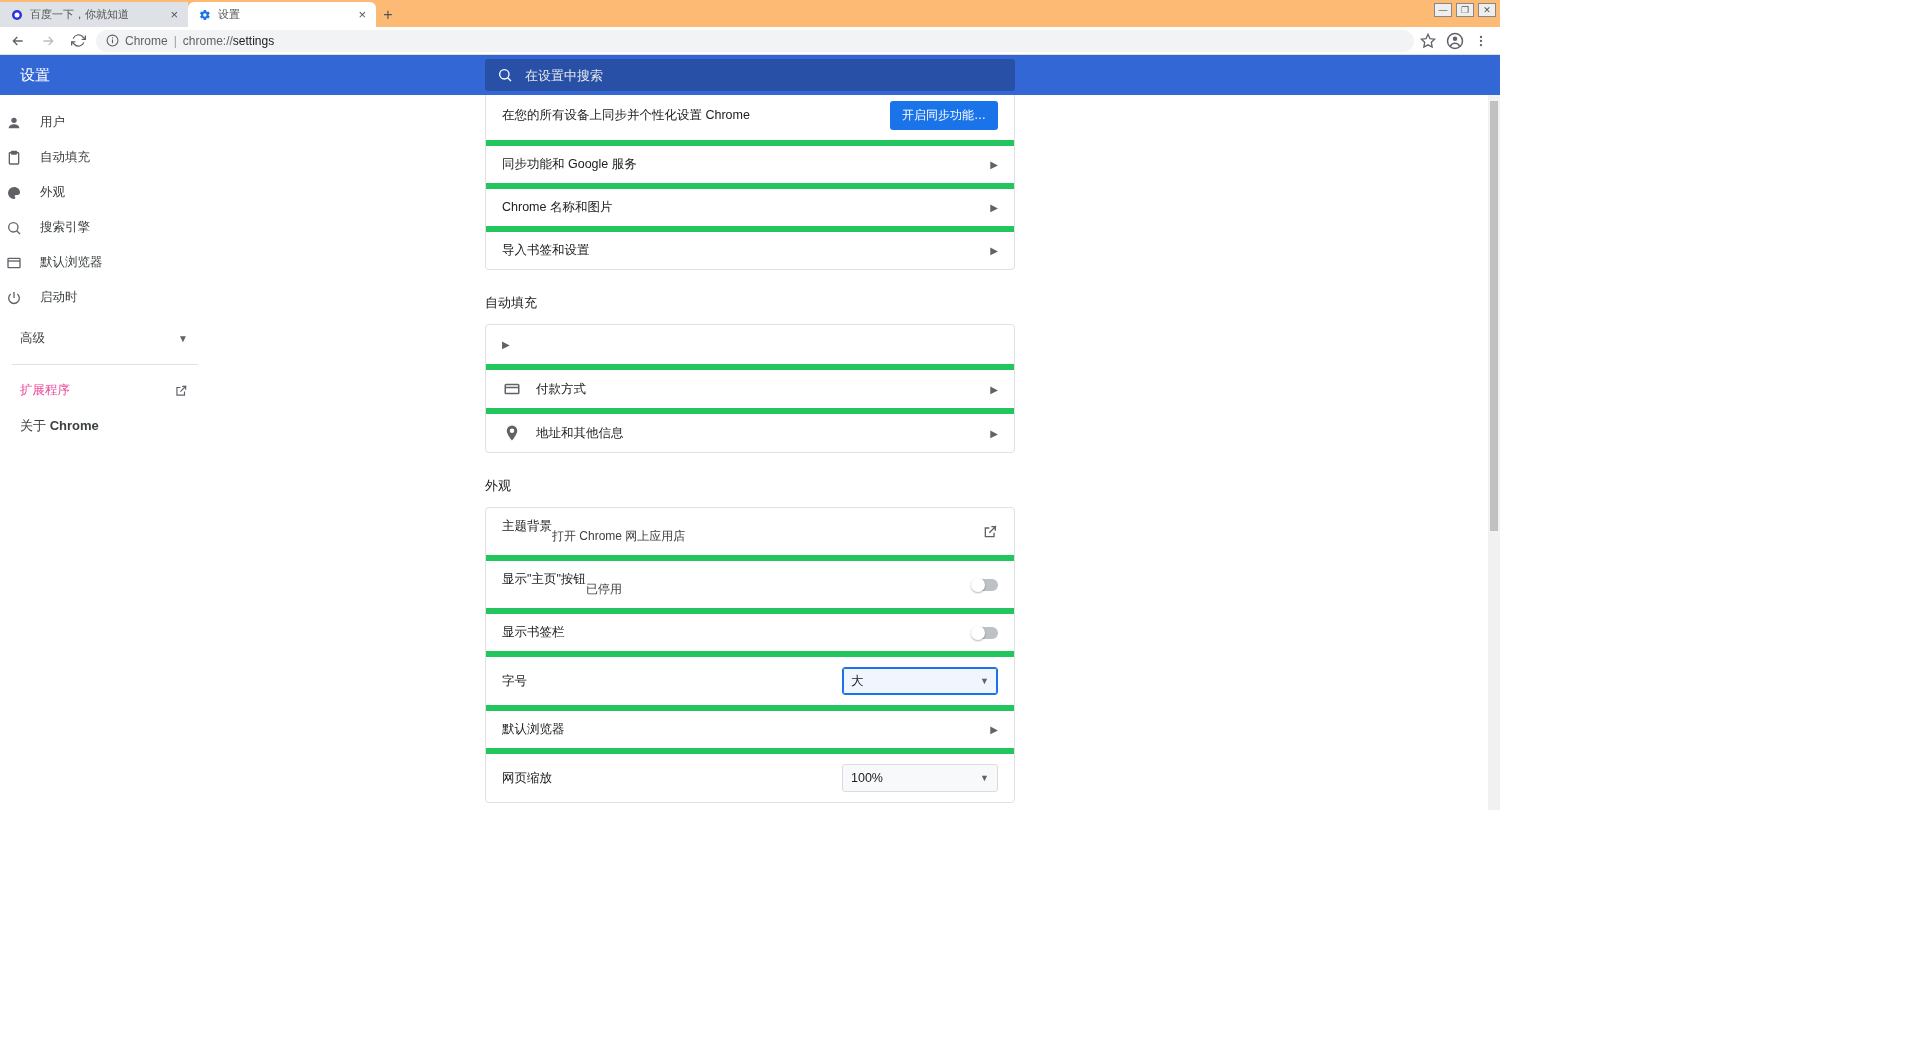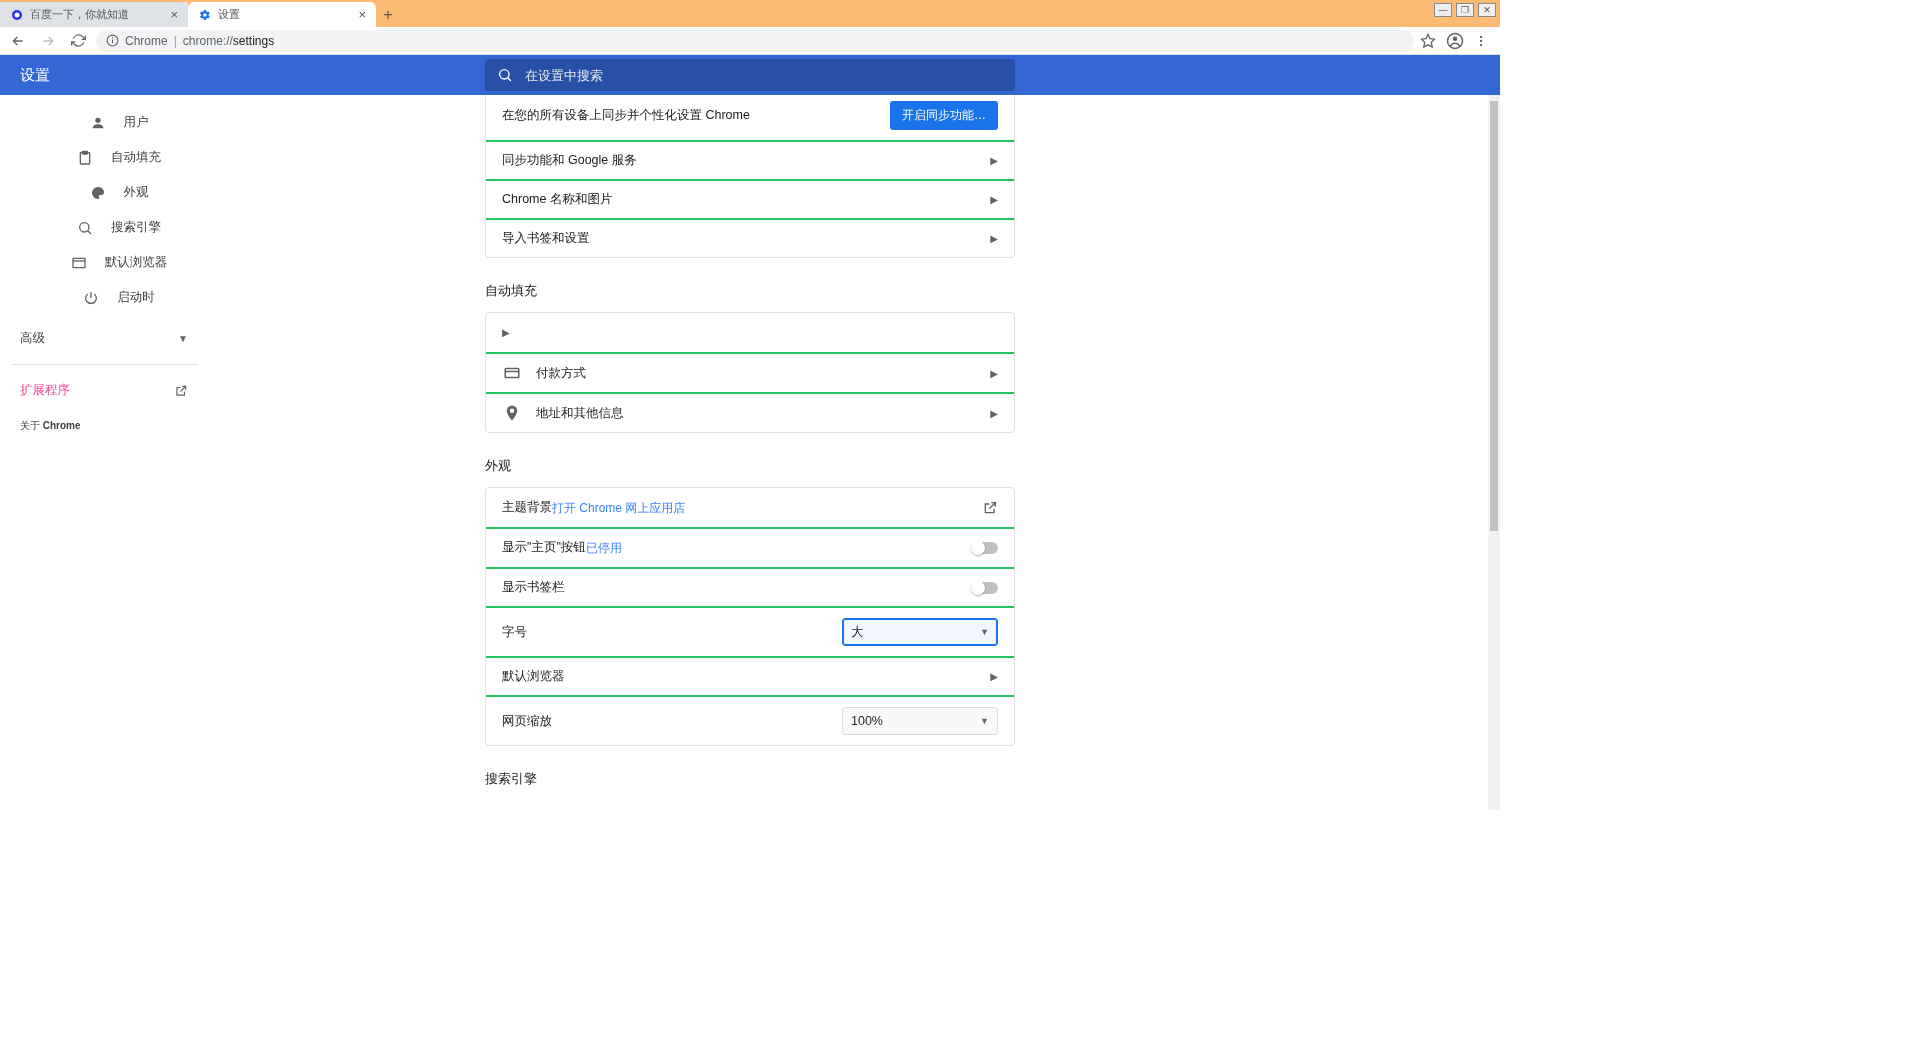--- a/index.html
+++ b/index.html
@@ -28,39 +28,39 @@
 
 .toolbar { height:40px; background:#3367d6; display:flex; align-items:center; color:#fff; }
 .toolbar .title { font-size:15px; padding-left:20px; width:485px; }
 .toolbar .search { width:530px; height:32px; background:#2850a7; border-radius:3px; display:flex; align-items:center; padding:0 12px; gap:12px; }
 .toolbar .search input { background:transparent; border:none; outline:none; color:#fff; font-size:13px; flex:1; }
 .toolbar .search input::placeholder { color:#e8eaed; }
 
 
 .main { display:flex; height:calc(810px - 27px - 28px - 40px); position:relative; }
 .sidebar { width:210px; padding-top:10px; }
-.side-item { height:35px; display:flex; align-items:center; padding-left:28px; gap:18px; font-size:12.5px; color:#3c4043; cursor:pointer;justify-content:center; }
+.side-item { height:35px; display:flex; align-items:center; padding-left:6px; gap:18px; font-size:12.5px; color:#3c4043; cursor:pointer; }
 .side-item .ic { width:16px; color:#5f6368; display:flex; justify-content:center; }
 .side-adv { height:35px; display:flex; align-items:center; justify-content:space-between; padding:0 22px 0 20px; font-size:12.5px; color:#3c4043; margin-top:6px; }
 .side-divider { height:1px; background:#e0e0e0; margin:8px 12px; }
 .side-ext { height:35px; display:flex; align-items:center; justify-content:space-between; padding:0 22px 0 20px; font-size:12.5px; color:#ec4899; }
-.side-about { height:35px; display:flex; align-items:center; padding-left:20px; font-size:10px; color:#3c4043; }
+.side-about { height:35px; display:flex; align-items:center; padding-left:20px; font-size:13px; color:#3c4043; }
 .side-about b { font-weight:600; }
 
 .content-scroll { flex:1; overflow-y:auto; background:#fff; position:relative; }
 .content { width:530px; margin-left:275px; padding-bottom:40px; }
 
 .section-title { font-size:13px; color:#202124; margin:24px 0 12px 0; }
 .card { border:1px solid #e0e0e0; border-radius:4px; background:#fff; }
 .row { min-height:39px; display:flex; align-items:center; padding:10px 16px; font-size:12.5px; color:#202124; justify-content:space-between; }
-.row + .row { border-top:2px solid #22c55e;text-align:center; }
+.row + .row { border-top:6px solid #22c55e;text-align:center; }
 .row .lead-ic { width:20px; margin-right:14px; color:#5f6368; display:flex; justify-content:center; }
 .row .label-group { display:flex; align-items:center; flex:1; }
 .row .labels { display:flex; }
-.row .sub { font-size:12px; color:#3b82f6; margin-top:1px; }
+.row .sub { font-size:12px; color:#404040; margin-top:10px; }
 .row .arrow { color:#5f6368; font-size:10px; }
 .row .action-btn { background:#1a73e8; color:#fff; border:none; border-radius:3px; font-size:12px; padding:6px 12px; white-space:nowrap; }
 
 .toggle { width:26px; height:12px; background:#bdc1c6; border-radius:6px; position:relative; }
 .toggle::after { content:""; position:absolute; width:14px; height:14px; background:#fff; border-radius:50%; top:-1px; left:-1px; box-shadow:0 1px 2px rgba(0,0,0,.3); }
 
 .select { width:156px; height:28px; border:1px solid #dadce0; border-radius:3px; background:#f8f9fa; display:flex; align-items:center; justify-content:space-between; padding:0 8px; font-size:12.5px; color:#202124; }
 .select.focused { border-color:#1a73e8; box-shadow:0 0 0 1px #1a73e8 inset; background:#f1f6fe; }
 .select .caret { color:#5f6368; font-size:9px; }
 

